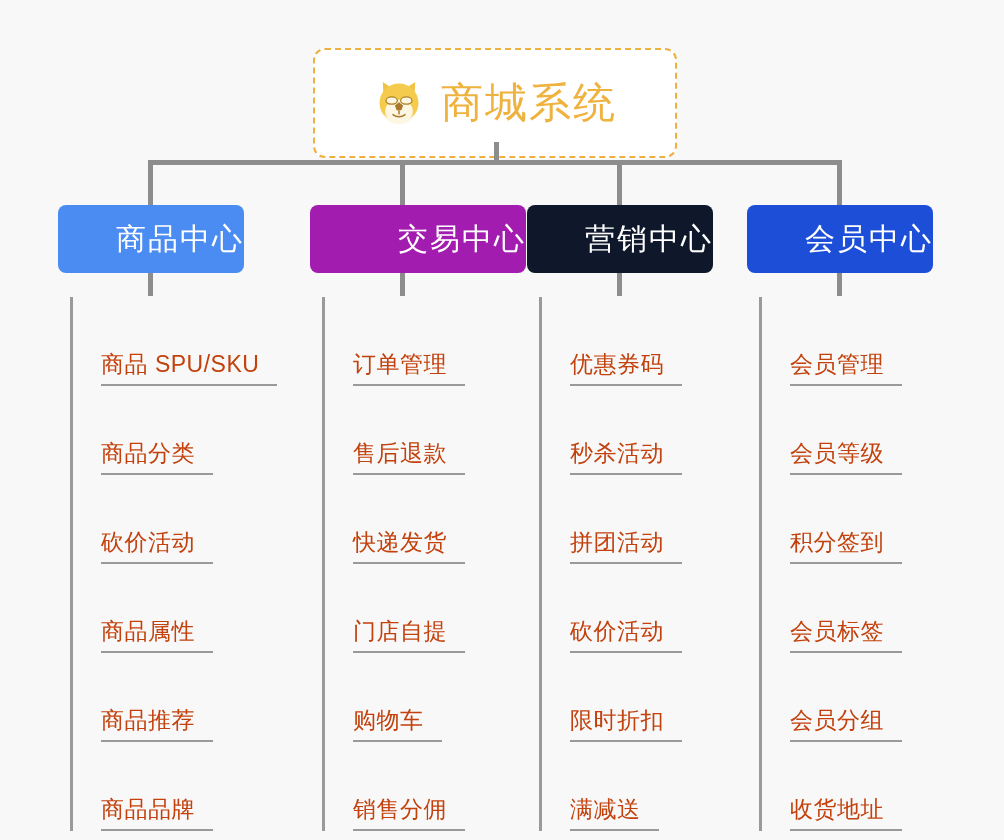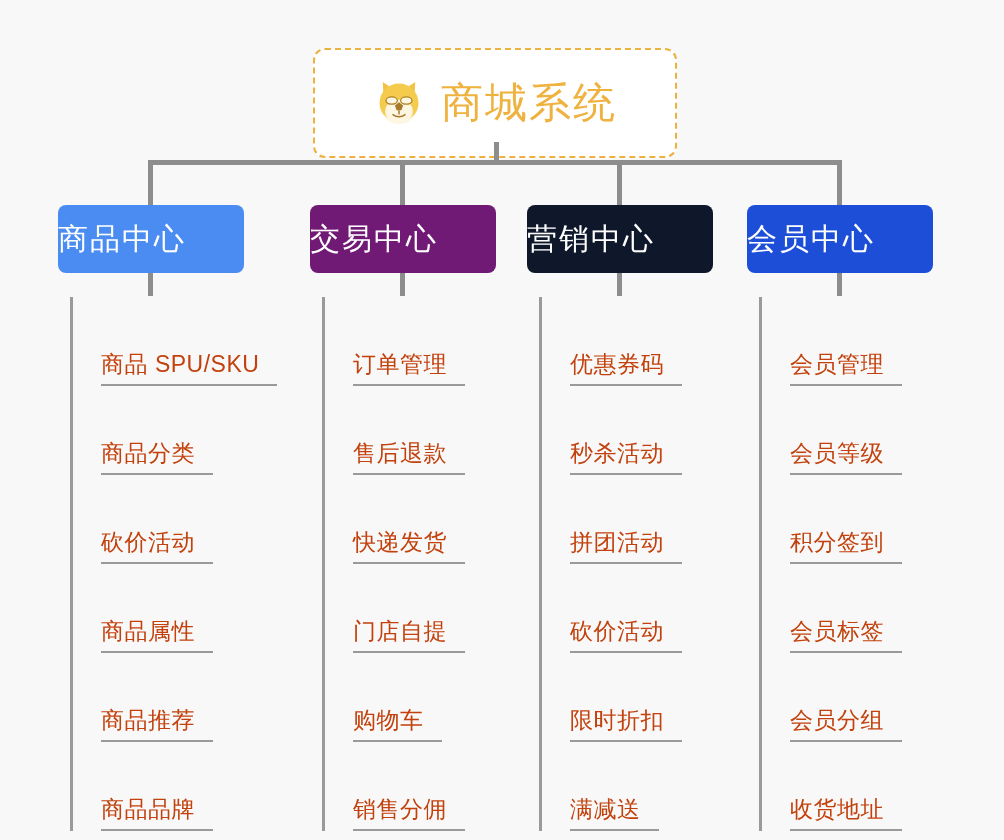--- a/index.html
+++ b/index.html
@@ -78,28 +78,29 @@
   .branch.c0 { left: 58px; }
   .branch.c1 { left: 310px; }
   .branch.c2 { left: 527px; }
   .branch.c3 { left: 747px; }
 
   .branch-header {
     height: 68px;
     border-radius: 8px;
     display: flex;
     align-items: center;
-    justify-content: flex-start;
+    justify-content: flex-end;
     color: #ffffff;
     font-size: 30px;
     letter-spacing: 2px;
     box-sizing: border-box;
+    padding-left: 32px;
   }
   .branch.c0 .branch-header { width: 186px; background: #4a8cf1; }
-  .branch.c1 .branch-header { width: 186px; background: #701a75; }
+  .branch.c1 .branch-header { width: 216px; background: #a21caf; }
   .branch.c2 .branch-header { width: 186px; background: #0f172a; }
   .branch.c3 .branch-header { width: 186px; background: #1d4ed8; }
 
   
   .leaf-list {
     position: relative;
     margin-top: 24px;
     margin-left: 12px;
     padding-left: 0;
     border-left: 3px solid #9a9a9a;

